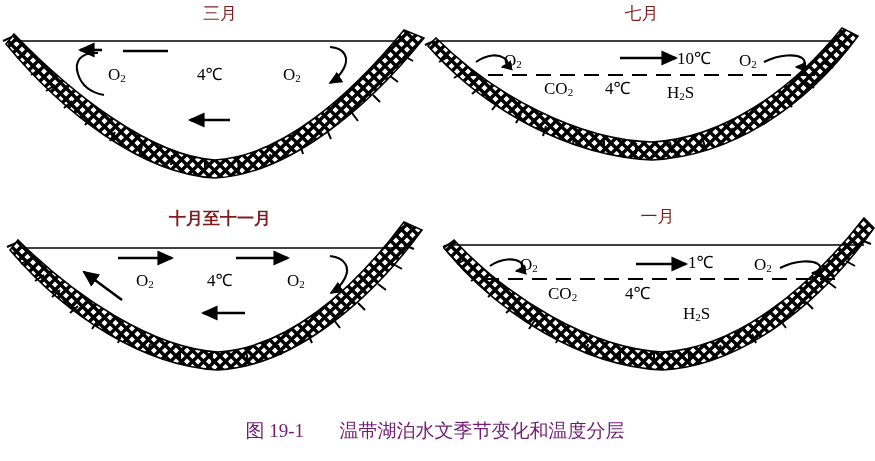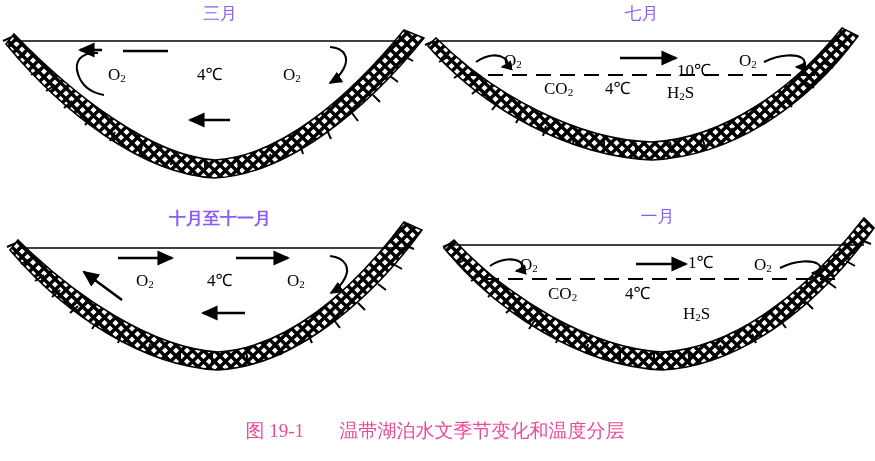--- a/index.html
+++ b/index.html
@@ -6,33 +6,33 @@
   body{
     width:875px;height:461px;background:#ffffff;
     font-family:"Liberation Serif",serif;
     color:#000;overflow:hidden;position:relative;
   }
   #figure{position:absolute;left:0;top:0;width:875px;height:461px;}
   .panel{position:absolute;}
   .panel-title{
     position:absolute;text-align:center;
     font-family:"Liberation Serif",serif;
-    font-size:17px;line-height:20px;color:#8b5cf6;
+    font-size:17px;line-height:20px;color:#7f1d1d;
     white-space:nowrap;font-weight:400;
   }
   .lbl{
     position:absolute;white-space:nowrap;
     font-family:"Liberation Serif",serif;
     color:#000;font-size:17px;line-height:18px;
   }
   .lbl sub{font-size:11px;vertical-align:-2px;}
   .caption{
     position:absolute;left:0;width:870px;text-align:center;
     font-family:"Liberation Serif",serif;
-    font-size:19px;color:#ec4899;white-space:nowrap;
+    font-size:19px;color:#701a75;white-space:nowrap;
   }
   svg{display:block;overflow:visible;}
   .basin-fill{fill:url(#xhatch);stroke:#000;stroke-width:1.6;}
   .surface{stroke:#000;stroke-width:1.7;fill:none;}
   .arrow{stroke:#000;stroke-width:2.6;fill:none;stroke-linecap:butt;}
   .arrow-thin{stroke:#000;stroke-width:2.1;fill:none;stroke-linecap:butt;}
   .thermo{stroke:#000;stroke-width:2.2;fill:none;stroke-dasharray:15 9;}
 </style>
 </head>
 <body>
@@ -113,21 +113,21 @@
       <g>
         <path class="arrow-thin" marker-end="url(#ahs)" d="M 52,62 C 64,54 74,54 80,58 C 85,61 84,66 78,67"></path>
         <path class="arrow" marker-end="url(#ah)" d="M 196,58 L 252,58"></path>
         <path class="arrow-thin" marker-end="url(#ahs)" d="M 340,62 C 356,54 372,54 378,58 C 383,62 380,67 372,67"></path>
       </g>
     </svg>
 
     <div class="lbl" style="left:80px;top:52px;">
       <span>O</span><sub>2</sub>
     </div>
-    <div class="lbl" style="left:253px;top:50px;margin-top:12px;">10℃</div>
+    <div class="lbl" style="left:253px;top:50px;">10℃</div>
     <div class="lbl" style="left:315px;top:52px;">
       <span>O</span><sub>2</sub>
     </div>
     <div class="lbl" style="left:120px;top:80px;">
       <span>CO</span><sub>2</sub>
     </div>
     <div class="lbl" style="left:181px;top:80px;">4℃</div>
     <div class="lbl" style="left:243px;top:84px;">
       <span>H</span><sub>2</sub><span>S</span>
     </div>

